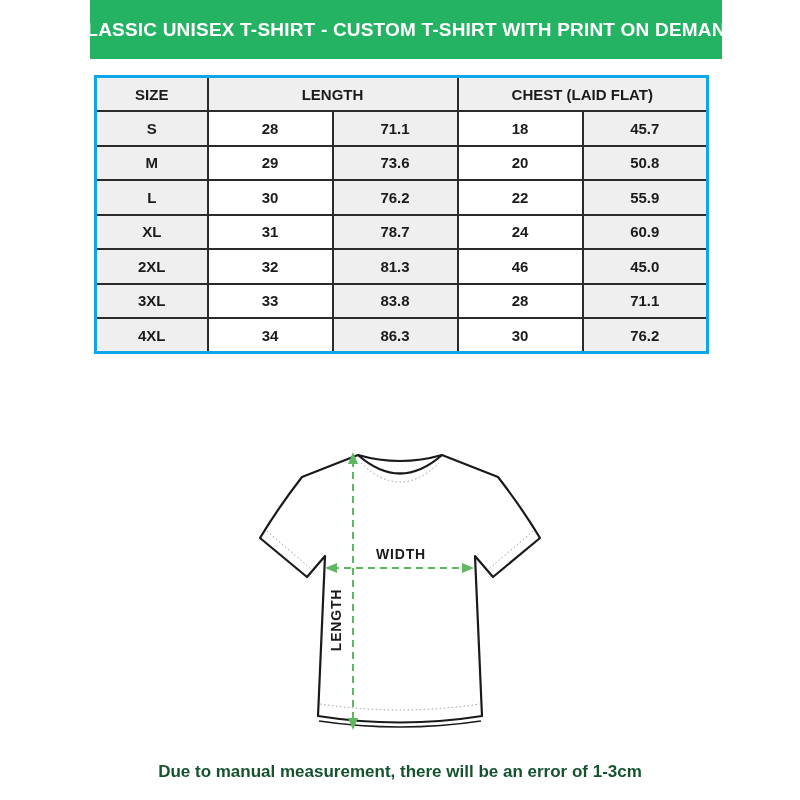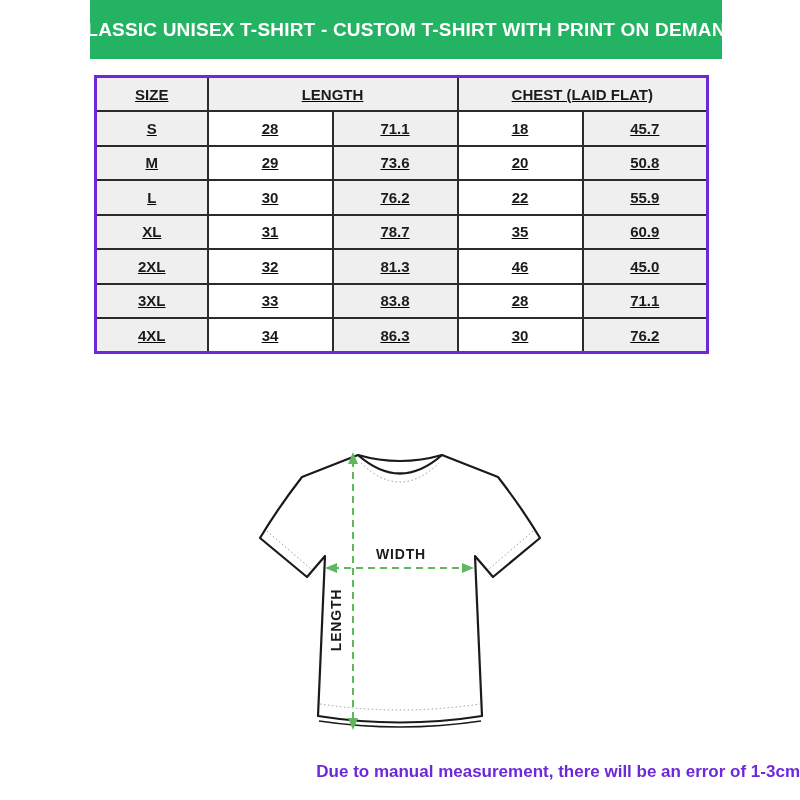--- a/index.html
+++ b/index.html
@@ -33,23 +33,22 @@
 
   
   .table-wrap {
     position: absolute;
     left: 94px; top: 75px;
     width: 612px;
   }
   table.size-chart {
     width: 612px;
     border-collapse: collapse;
-    border: 3px solid #6d28d9;
+    border: 3px solid #0ea5e9;
     table-layout: fixed;
-    text-decoration: underline;
   }
   table.size-chart th,
   table.size-chart td {
     border: 2px solid #2b2b2b;
     text-align: center;
     vertical-align: middle;
     font-weight: bold;
     font-size: 15px;
     color: #1b1b1b;
     height: 34.5px;
@@ -73,22 +72,22 @@
     font-weight: bold;
     fill: #1a1a1a;
     letter-spacing: 0.8px;
   }
 
   
   .footnote {
     position: absolute;
     left: 0; top: 762px;
     width: 800px;
-    text-align: right;
-    color: #6d28d9;
+    text-align: center;
+    color: #14532d;
     font-size: 17px;
     font-weight: bold;
   }
 </style>
 </head>
 <body>
 
 <div class="canvas">
 
   <div class="banner">
@@ -130,21 +129,21 @@
           <td class="shade">L</td>
           <td>30</td>
           <td class="shade">76.2</td>
           <td>22</td>
           <td class="shade">55.9</td>
         </tr>
         <tr>
           <td class="shade">XL</td>
           <td>31</td>
           <td class="shade">78.7</td>
-          <td>35</td>
+          <td>24</td>
           <td class="shade">60.9</td>
         </tr>
         <tr>
           <td class="shade">2XL</td>
           <td>32</td>
           <td class="shade">81.3</td>
           <td>46</td>
           <td class="shade">45.0</td>
         </tr>
         <tr>

